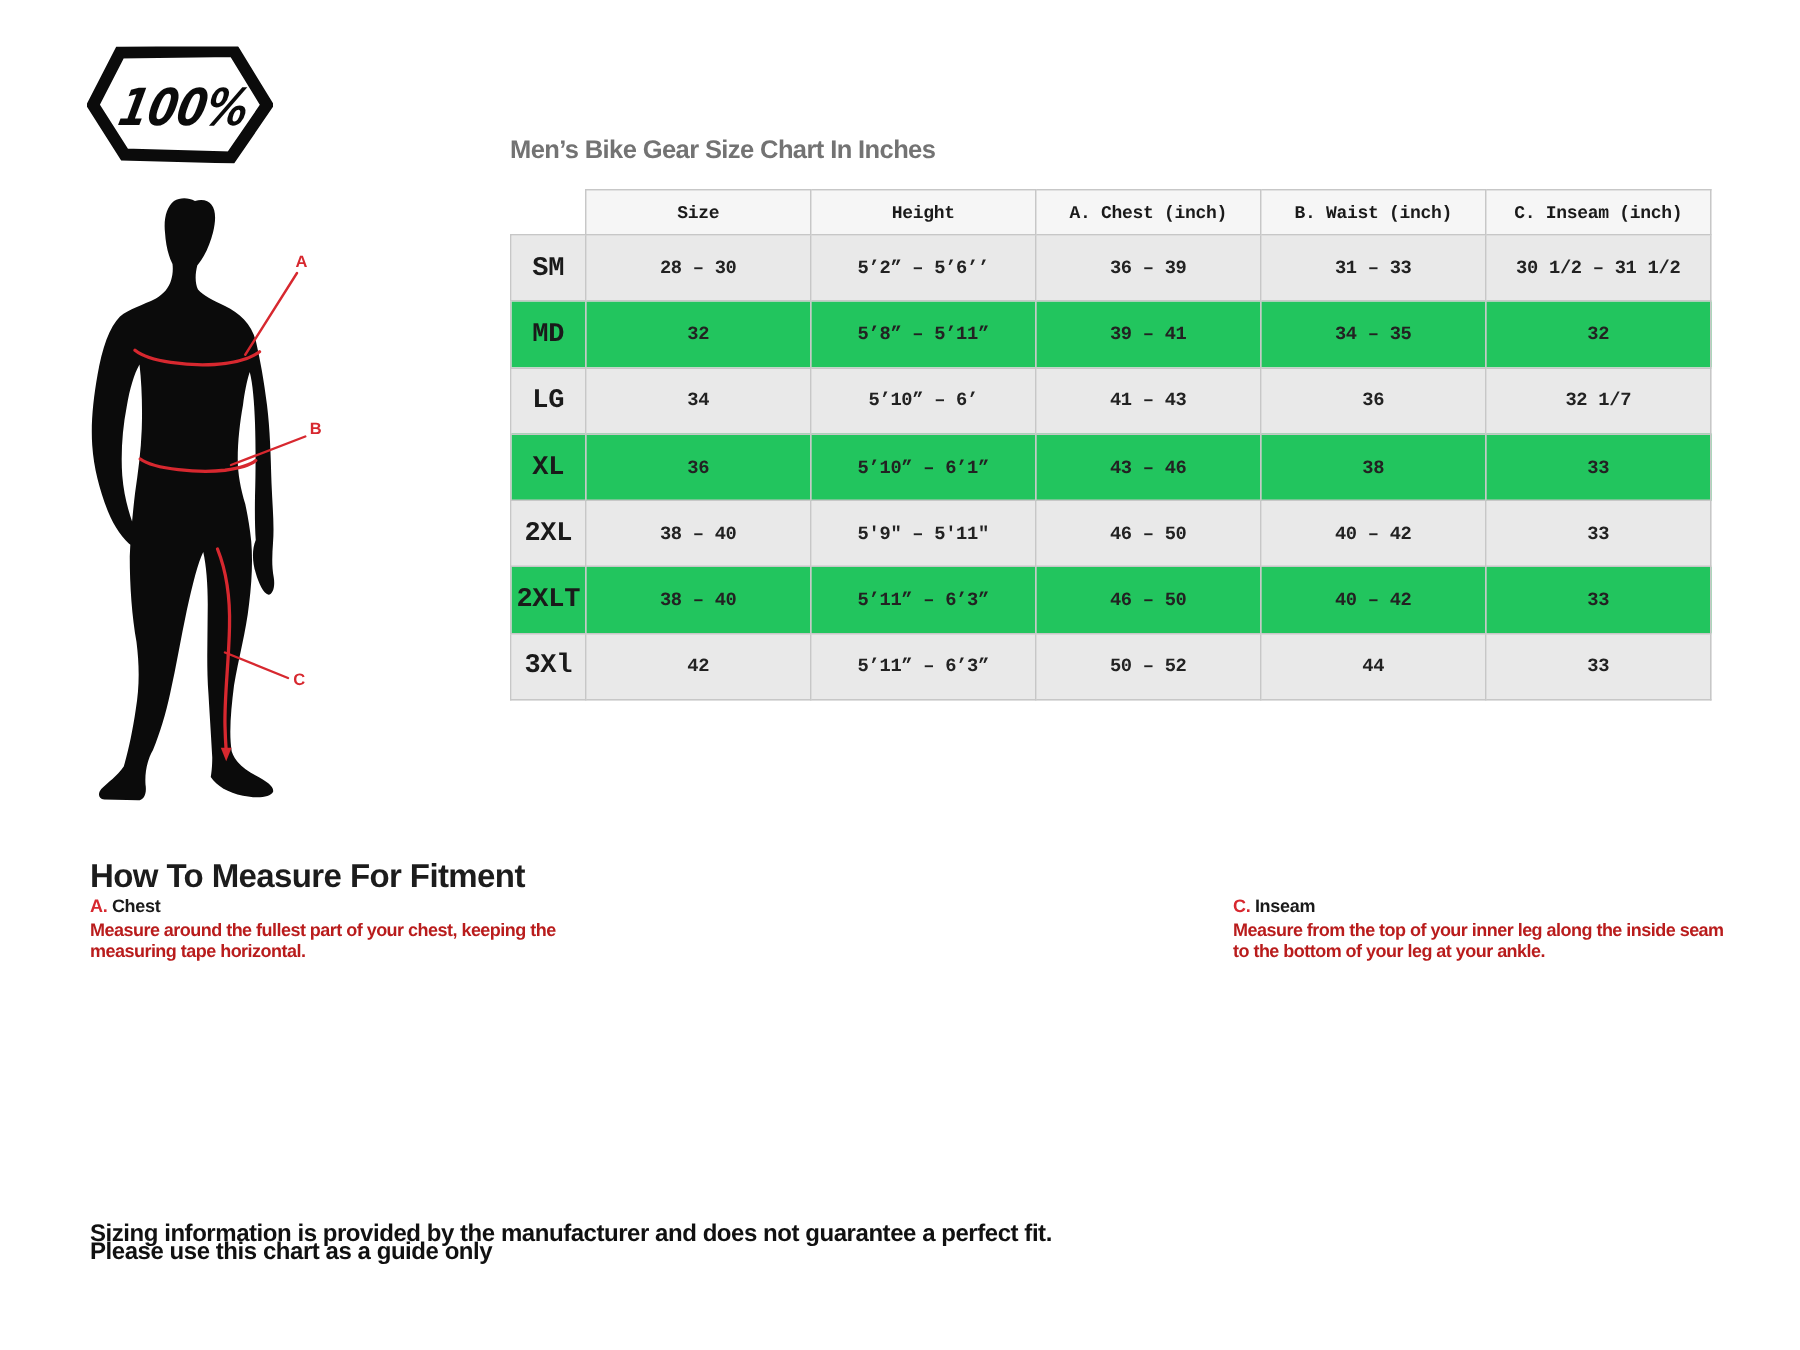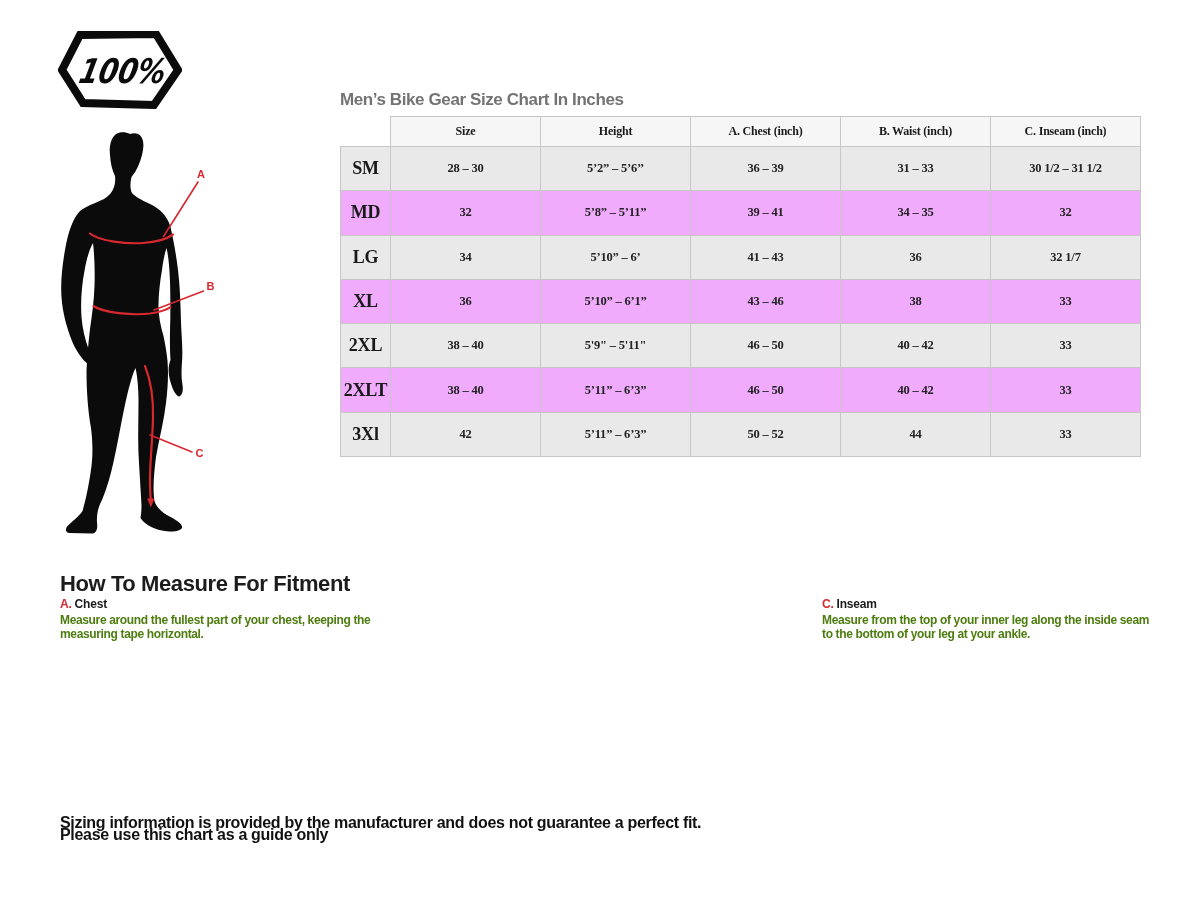--- a/index.html
+++ b/index.html
@@ -9,55 +9,55 @@
   }
   
   .logo { position:absolute; left:58px; top:31px; width:124px; height:78px; }
   
   .page-title {
     position:absolute; left:340px; top:90px; font-size:17px; font-weight:bold;
     letter-spacing:-0.4px; color:#737373;
   }
   
   table.size-table {
-    position:absolute; left:340px; top:116px; border-collapse:collapse;
-    table-layout:fixed; font-family:Liberation Serif, serif;border-radius:26px;
+    position:absolute; left:340px; top:126px; border-collapse:collapse;
+    table-layout:fixed; font-family:Liberation Mono, monospace;border-radius:26px;
   }
   .size-table col.c-label { width:50px; }
   .size-table col.c-data  { width:150px; }
   .size-table th, .size-table td {
     border:1px solid #c7c7c7; text-align:center; vertical-align:middle;
     font-weight:bold; letter-spacing:-0.2px; padding:0;
   }
   .size-table thead th {
     height:29px; background:#f6f6f6; font-size:12px; color:#1a1a1a;
   }
   .size-table thead th.blank { border:none; background:transparent; }
   .size-table tbody tr { height:44.3px; }
   .size-table tbody th { font-size:18px; color:#1a1a1a; }
   .size-table tbody td { font-size:12.5px; color:#222222; }
   .size-table tbody tr.alt { background:#e9e9e9; }
-  .size-table tbody tr.plain { background:#f0abfc; }
+  .size-table tbody tr.plain { background:#22c55e; }
   
   .figure { position:absolute; left:40px; top:105px; width:200px; height:450px; }
   .figure text { font-family:"Liberation Sans", sans-serif; font-weight:bold; font-size:11px; }
   
   .measure-heading {
     position:absolute; left:60px; top:571px; font-size:22px; font-weight:bold;
     letter-spacing:-0.4px; color:#1c1c1c;
   }
   .measure-item { position:absolute; top:597px; }
   .measure-item.a { left:60px;  width:330px; }
   .measure-item.b { left:442px; width:312px; }
   .measure-item.c { left:822px; width:330px; }
   .m-label { font-size:12px; font-weight:bold; color:#1a1a1a; letter-spacing:-0.2px; }
   .m-label .letter { color:#d7282f; margin-right:3px; }
   .m-text {
     margin:2px 0 0 0; font-size:12px; line-height:14px; font-weight:bold;
-    letter-spacing:-0.35px; color:#4d7c0f;
+    letter-spacing:-0.35px; color:#b91c1c;
   }
   
   .disclaimer {
     position:absolute; left:60px; top:817px; font-size:16px; font-weight:bold;
     line-height:12px; letter-spacing:-0.3px; color:#111111;
   }
 </style>
 </head>
 <body>
 

